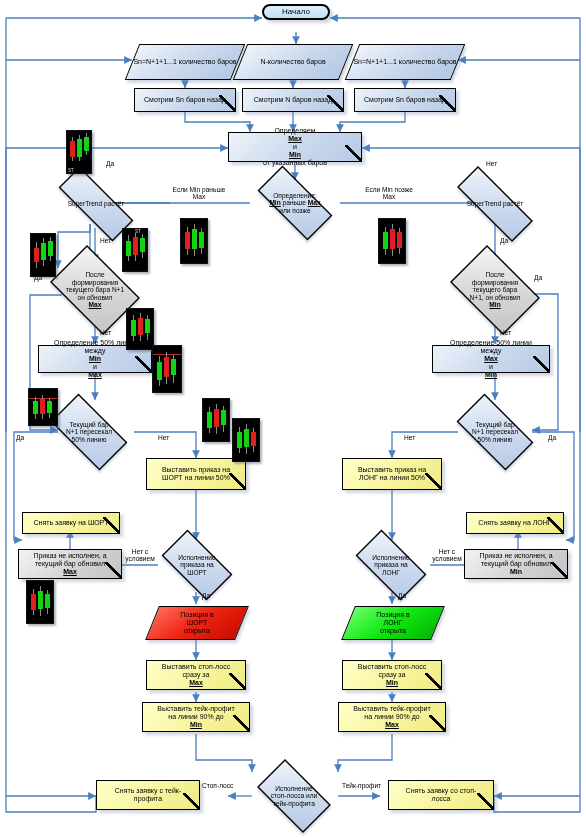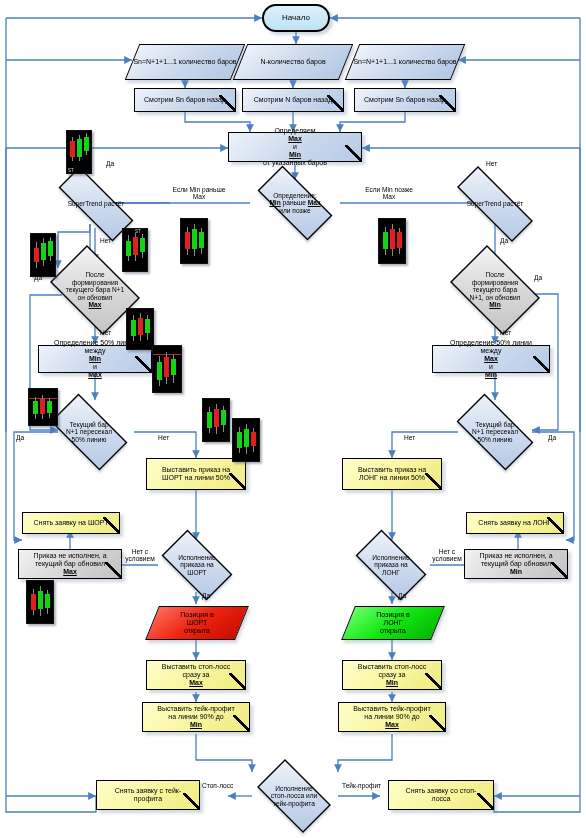--- a/index.html
+++ b/index.html
@@ -146,21 +146,21 @@
       <path d="M580,796 L494,796"></path>
     </g>
     <g stroke="#4a7fc1" stroke-width="1.3" fill="none">
       <path d="M96,796 L96,812 L6,812 L6,18"></path>
       <path d="M494,796 L494,812 L580,812 L580,18"></path>
       <path d="M6,432 L6,148"></path>
       <path d="M580,432 L580,148"></path>
     </g>
   </svg>
 
-  <div class="node term" style="left:262px;top:4px;width:68px;height:28px;">
+  <div class="node term" style="left:262px;top:4px;width:68px;height:16px;">
     <span>Начало</span>
   </div>
 
   <div class="para" style="left:132px;top:44px;width:106px;height:36px;">
     <div class="skew"></div>
     <div class="txt">Sn=N+1+1...1 количество баров</div>
   </div>
   <div class="para" style="left:240px;top:44px;width:106px;height:36px;">
     <div class="skew"></div>
     <div class="txt">N-количество баров</div>

